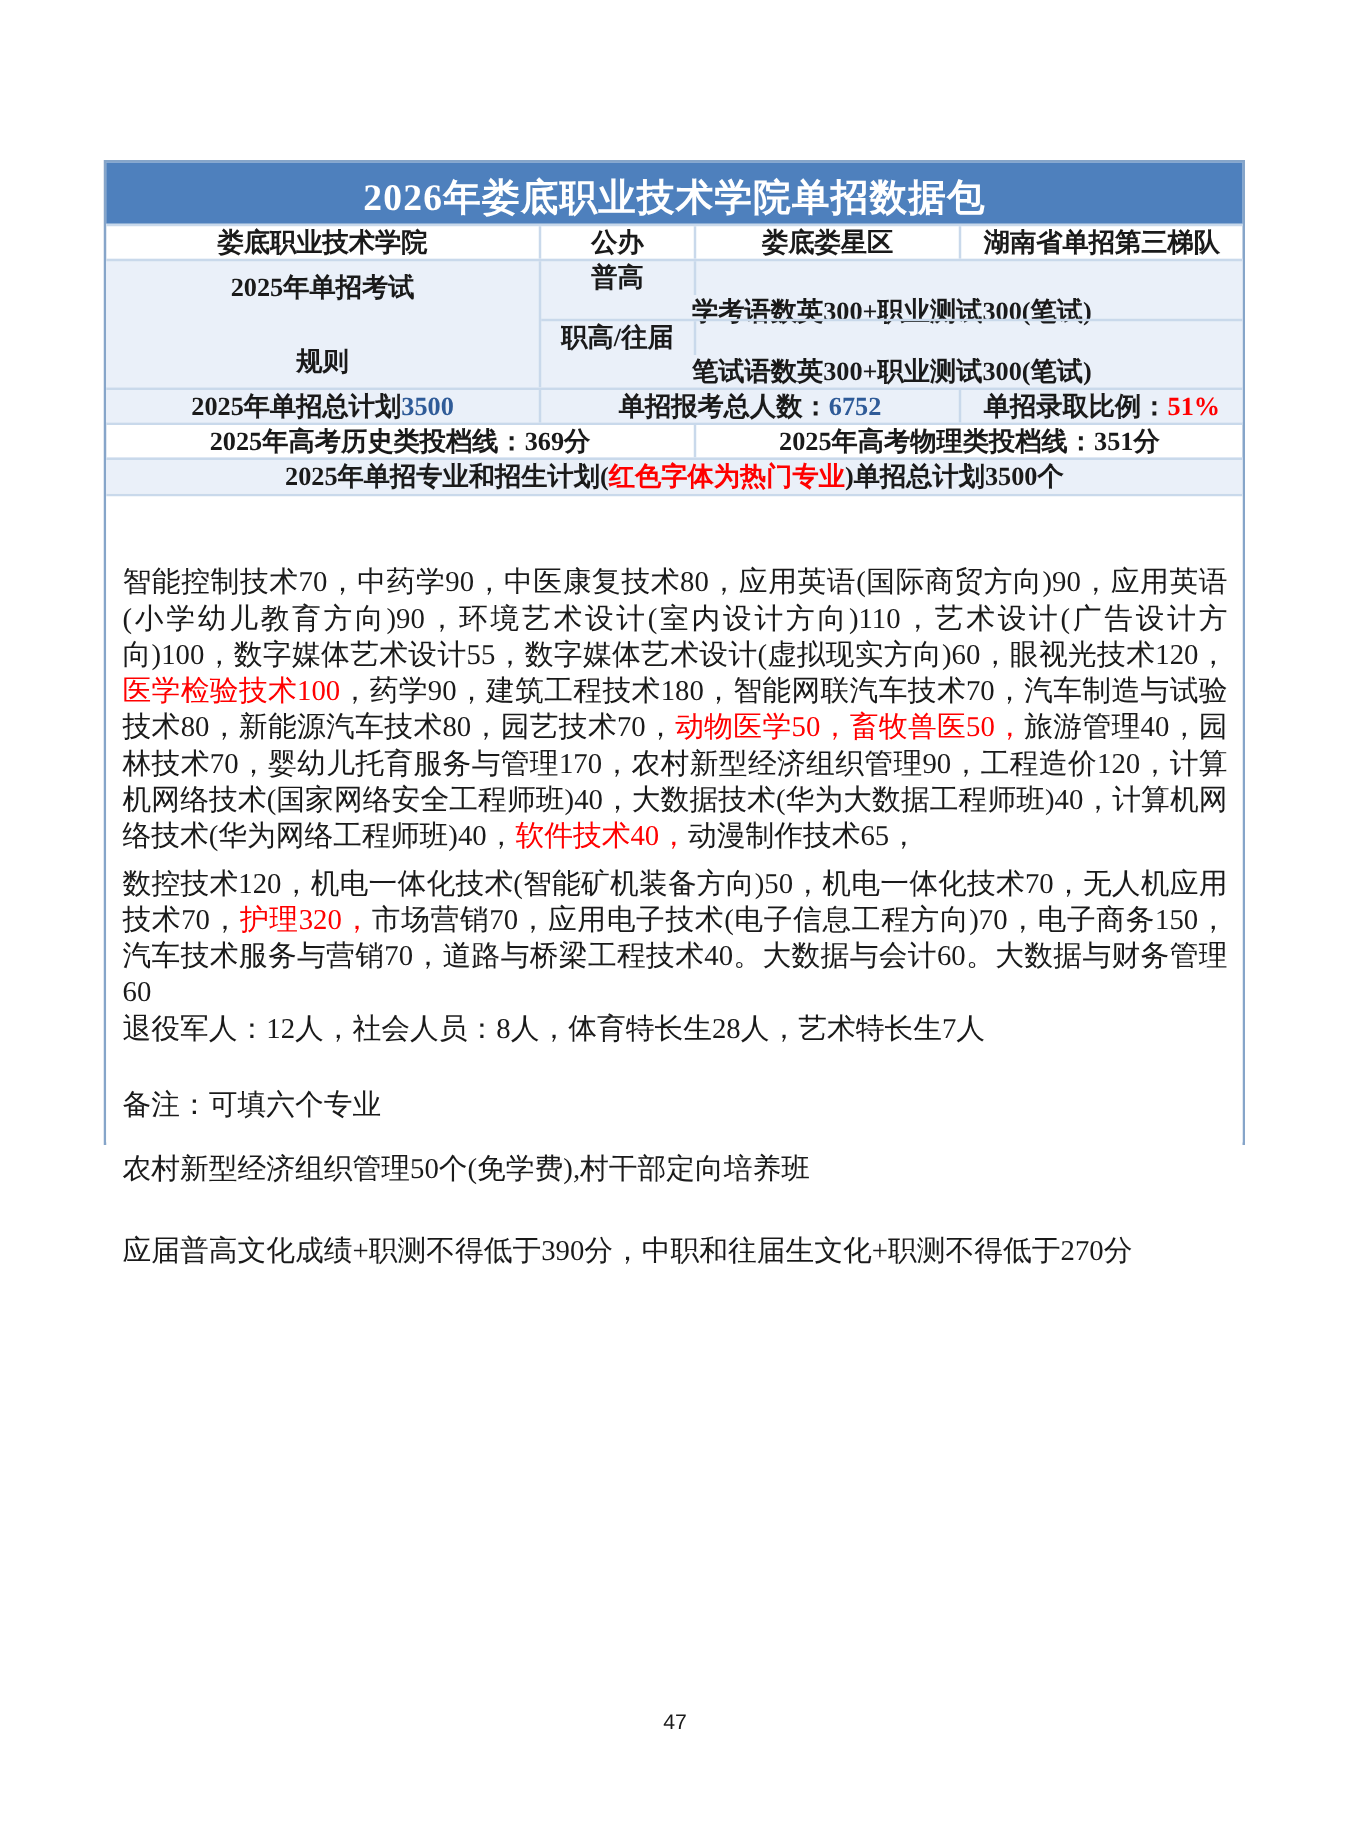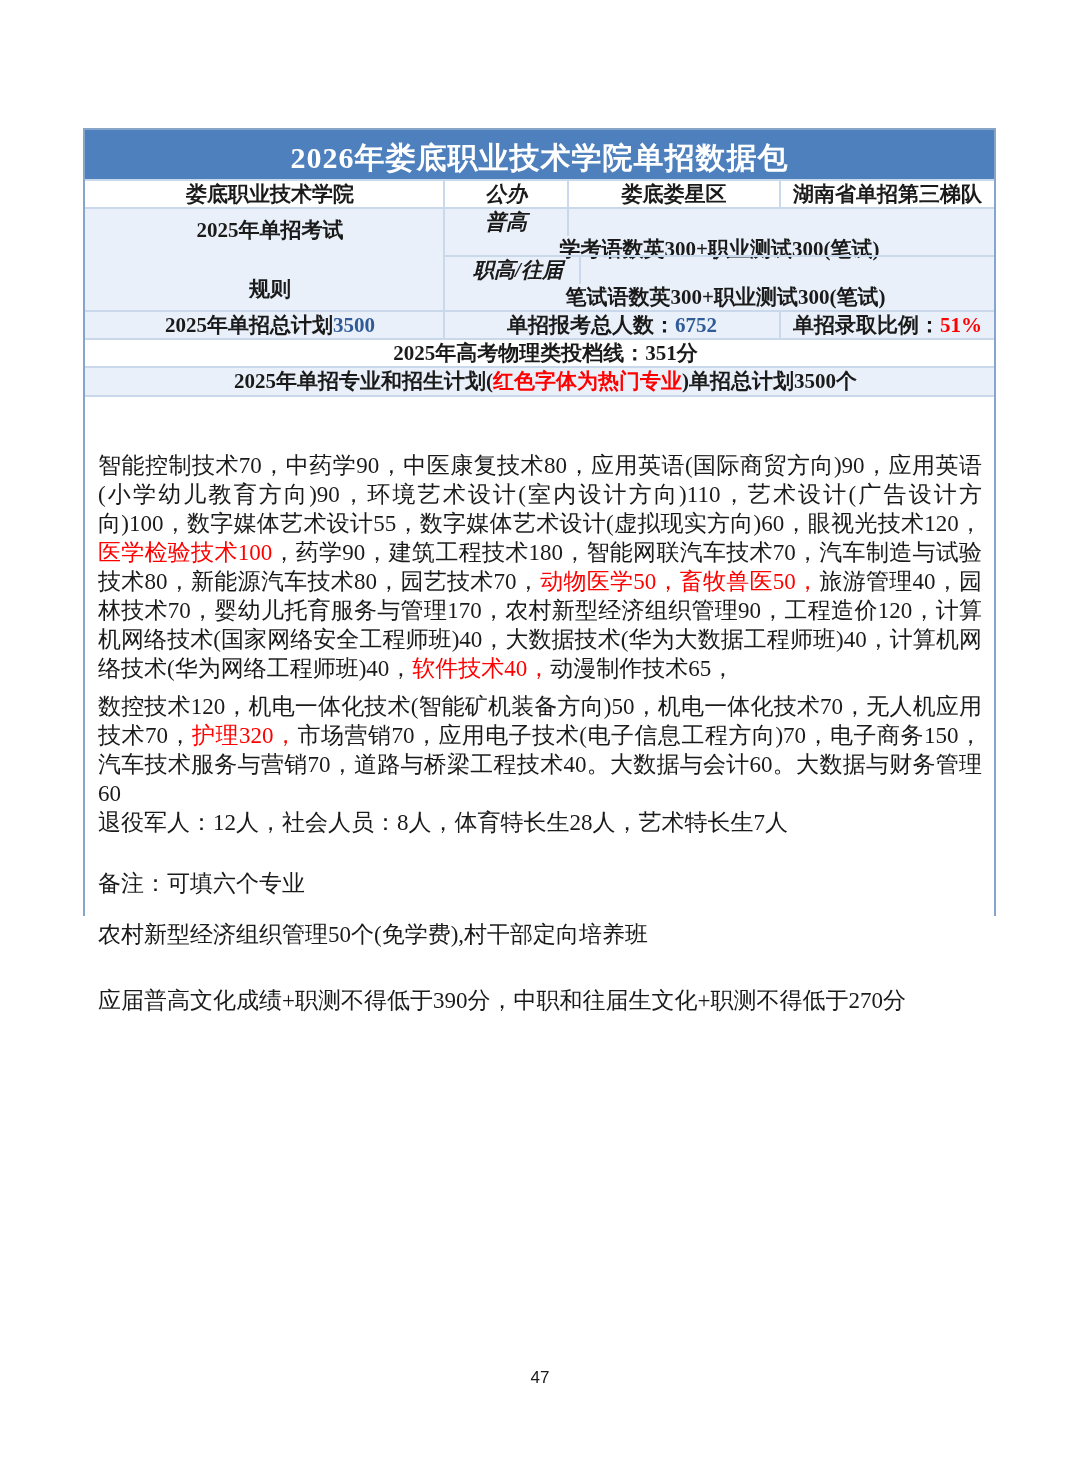--- a/index.html
+++ b/index.html
@@ -17,37 +17,37 @@
     width:1080px;height:1466px;position:relative;
     font-family:"Liberation Serif","DejaVu Serif",serif;
     color:var(--text-color);
   }
   .doc-table{
     position:absolute;left:83px;top:128px;width:913px;height:788px;
     border:2px solid var(--outer-border);
     display:flex;flex-direction:column;background:#ffffff;
   }
   .t-row{display:flex;flex-direction:row;width:100%;}
-  .bt{border-top:2px solid var(--inner-border);padding-left:12px;}
+  .bt{border-top:2px solid var(--inner-border);}
   .br{border-right:2px solid var(--inner-border);}
   .cell{
     display:flex;align-items:center;justify-content:center;
     font-size:21px;font-weight:bold;text-align:center;line-height:1.25;
   }
   .light{background:var(--row-light);}
   .title-bar{
     height:68px;background:var(--header-bg);
     display:flex;align-items:center;justify-content:center;
   }
   .title-bar .title-text{
     color:#ffffff;font-size:30px;font-weight:bold;letter-spacing:1px;padding-top:8px;
   }
   .info-row{height:46px;}
   .w1{width:348px;}
-  .w2{width:124px;font-style:italic;}
+  .w2{width:124px;}
   .w3{width:212px;}
   .grow{flex:1;}
   .rules-section{height:114px;}
   .rules-label{
     flex-direction:column;gap:32px;
   }
   .rules-right{flex:1;display:flex;flex-direction:column;}
   .rule-subrow{display:flex;flex-direction:column;width:100%;}
   .rule-subrow.first{height:46px;}
   .rule-subrow.second{flex:1;}
@@ -116,20 +116,21 @@
       <span>单招报考总人数：</span>
         <span class="blue-num">6752</span>
     </div>
     <div class="cell grow">
       <span>单招录取比例：</span>
         <span class="red-text">51%</span>
     </div>
   </div>
 
   <div class="t-row scores-row bt">
+    <div class="cell score-w1 br">2025年高考历史类投档线：369分</div>
     <div class="cell grow">2025年高考物理类投档线：351分</div>
   </div>
 
   <div class="t-row majors-header-row bt light">
     <div class="cell grow">
       <span>2025年单招专业和招生计划(</span>
         <span class="red-text">红色字体为热门专业</span>
         <span>)单招总计划3500个</span>
     </div>
   </div>

